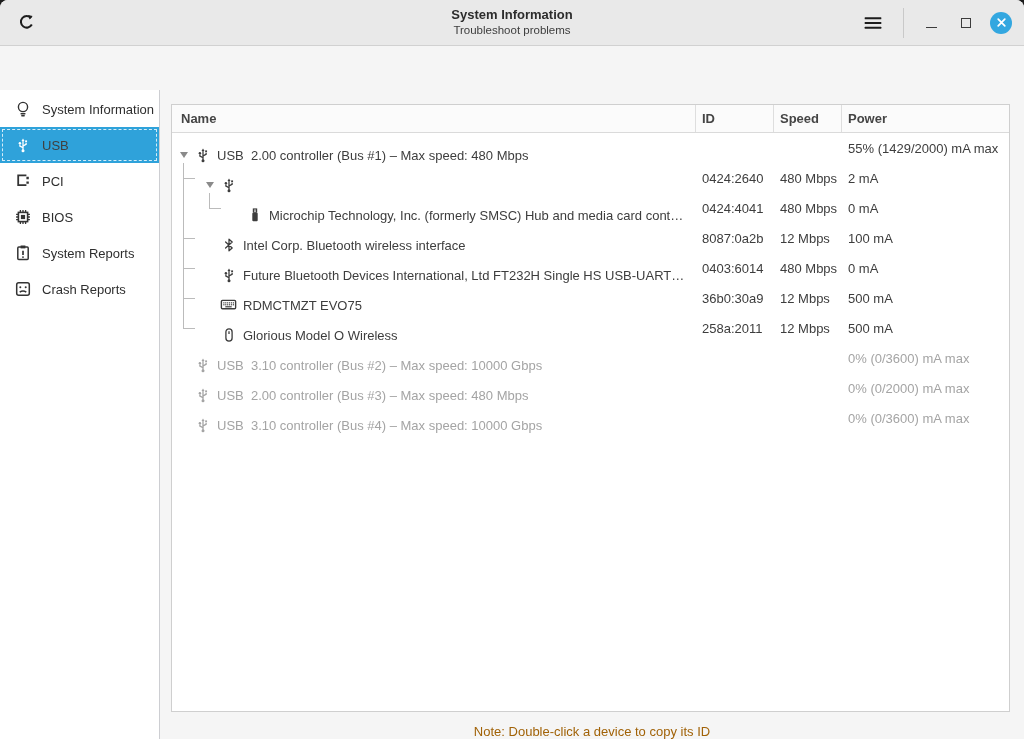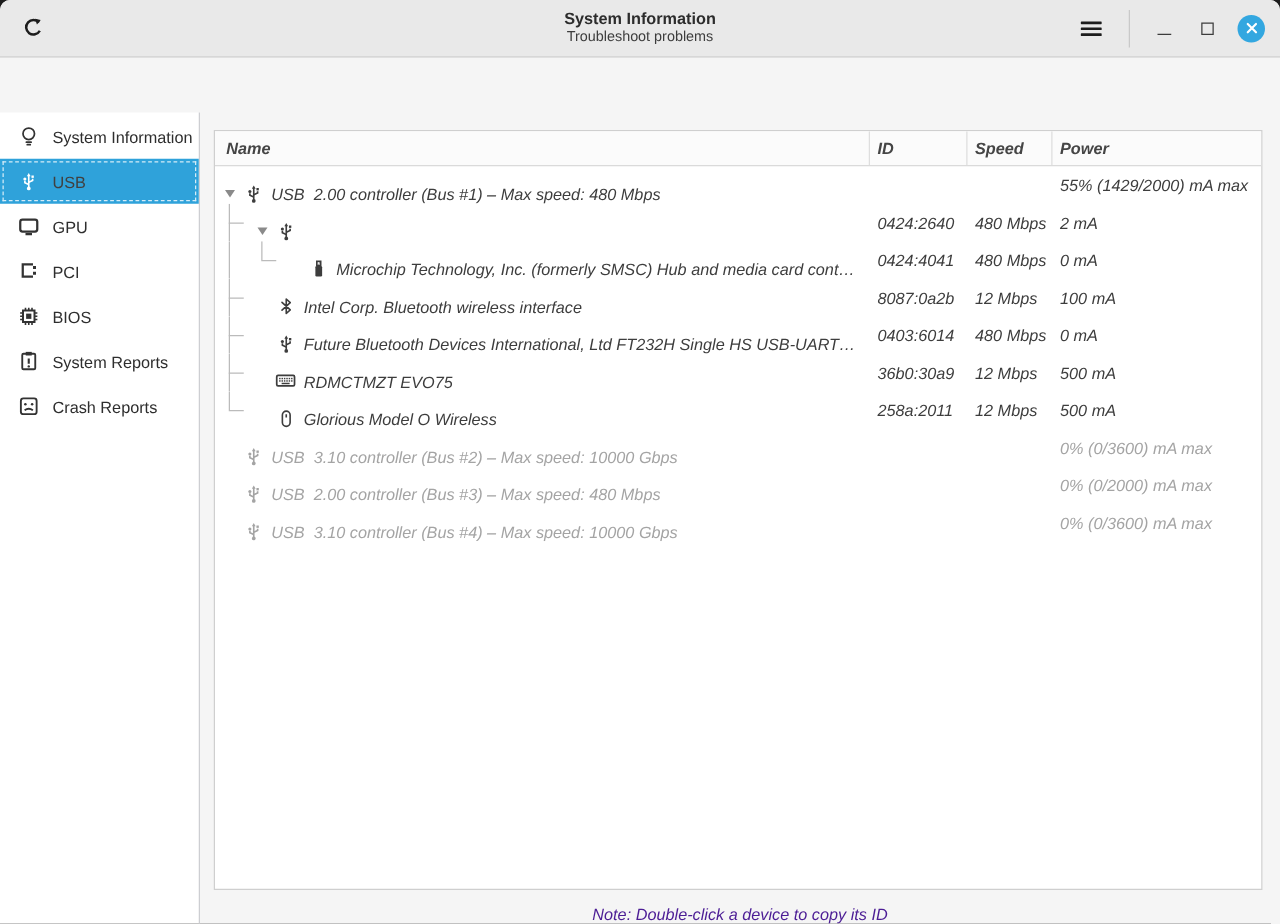--- a/index.html
+++ b/index.html
@@ -27,21 +27,21 @@
     display:flex; align-items:center; justify-content:center;}
   
   .content{ flex:1; display:flex; min-height:0;}
   .sidebar{ width:160px; flex:none; background:#ffffff; border-right:1px solid #cdced2; padding-top:1px;}
   .sb-item{ height:36px; display:flex; align-items:center; gap:10px; padding-left:13px;
     font-size:13px; color:#2e2e2e; cursor:pointer; }
   .sb-item .icn{ width:19px; height:19px; flex:none; display:flex; align-items:center; justify-content:center; color:#333;}
   .sb-item.selected{ background:var(--accent,#2fa2da); color:#404040;
     outline:1px dashed rgba(255,255,255,.8); outline-offset:-3px;}
   .sb-item.selected .icn{ color:#fff;}
-  .main{ flex:1; display:flex; flex-direction:column; background:#f5f5f5; min-width:0;font-style:italic;}
+  .main{ flex:1; display:flex; flex-direction:column; background:#f5f5f5; min-width:0;}
   
   .table{ margin:14px 14px 0 11px; height:635px; background:#ffffff;
     border:1px solid #cfcfcf; display:flex; flex-direction:column; overflow:hidden;}
   .thead{ display:grid; grid-template-columns:524px 78px 68px 1fr; height:28px; flex:none;
     background:#fbfbfb; border-bottom:1px solid #dadada;}
   .th{ font-size:13px; font-weight:bold; color:#454545; display:flex; align-items:center;
     padding-left:9px; cursor:pointer;}
   .th:not(:first-child){ padding-left:6px; }
   .th:not(:last-child){ border-right:1px solid #dedede;}
   .tbody{ flex:1; overflow:hidden;}
@@ -56,21 +56,21 @@
   .slot-end::before{ content:""; position:absolute; left:7px; top:0; height:50%;
     border-left:1px solid #bbbbbb;}
   .slot-branch::after, .slot-end::after{ content:""; position:absolute; left:7px; top:50%; width:12px;
     border-top:1px solid #bbbbbb;}
   .expander{ width:16px; height:16px; flex:none; display:flex; align-items:center; justify-content:center; cursor:pointer;}
   .expander.hidden{ visibility:hidden;}
   .tri{ width:0; height:0; border-left:4.5px solid transparent; border-right:4.5px solid transparent;
     border-top:6px solid #8a8a8a;}
   .dev-icn{ width:17px; height:17px; flex:none; margin:0 6px 0 2px; display:flex; align-items:center; justify-content:center; color:currentColor;}
   .lbl{ white-space:pre; overflow:hidden; text-overflow:ellipsis;}
-  .note{ text-align:center; padding-top:12px; font-size:13px; color:#4c1d95;}
+  .note{ text-align:center; padding-top:12px; font-size:13px; color:#a16207;}
   svg{ display:block;}
 </style>
 </head>
 <body>
 
 <div class="window">
 
   <header class="titlebar">
     <button class="tb-btn">
       <span>
@@ -131,29 +131,20 @@
               <circle cx="4.9" cy="6.2" r="1.25" fill="currentColor" stroke="none"></circle>
               <path d="M8 8.8 L11.1 7.3 V6"></path>
               <rect x="10.15" y="3.4" width="1.9" height="1.9" fill="currentColor" stroke="none"></rect>
               <circle cx="8" cy="13.7" r="1.5" fill="currentColor" stroke="none"></circle>
             </svg>
           </span>
           <span>USB</span>
         </div>
         <div class="sb-item">
           <span class="icn">
-            <svg width="18" height="18" viewBox="0 0 18 18" fill="none" stroke="currentColor">
-              <rect x="2.2" y="3.6" width="13.6" height="9.6" rx="1.8" stroke-width="1.8"></rect>
-              <path d="M6.4 15.2 h5.2" stroke-width="1.8"></path>
-            </svg>
-          </span>
-          <span>GPU</span>
-        </div>
-        <div class="sb-item">
-          <span class="icn">
             <svg width="18" height="18" viewBox="0 0 18 18" fill="none" stroke="currentColor" stroke-width="1.8">
               <path d="M12.4 3.4 H4.2 V13.2 H12.4"></path>
               <path d="M13.6 4.8 v2.4 M13.6 9.4 v2.4" stroke-width="2.4"></path>
             </svg>
           </span>
           <span>PCI</span>
         </div>
         <div class="sb-item">
           <span class="icn">
             <svg width="18" height="18" viewBox="0 0 18 18">

